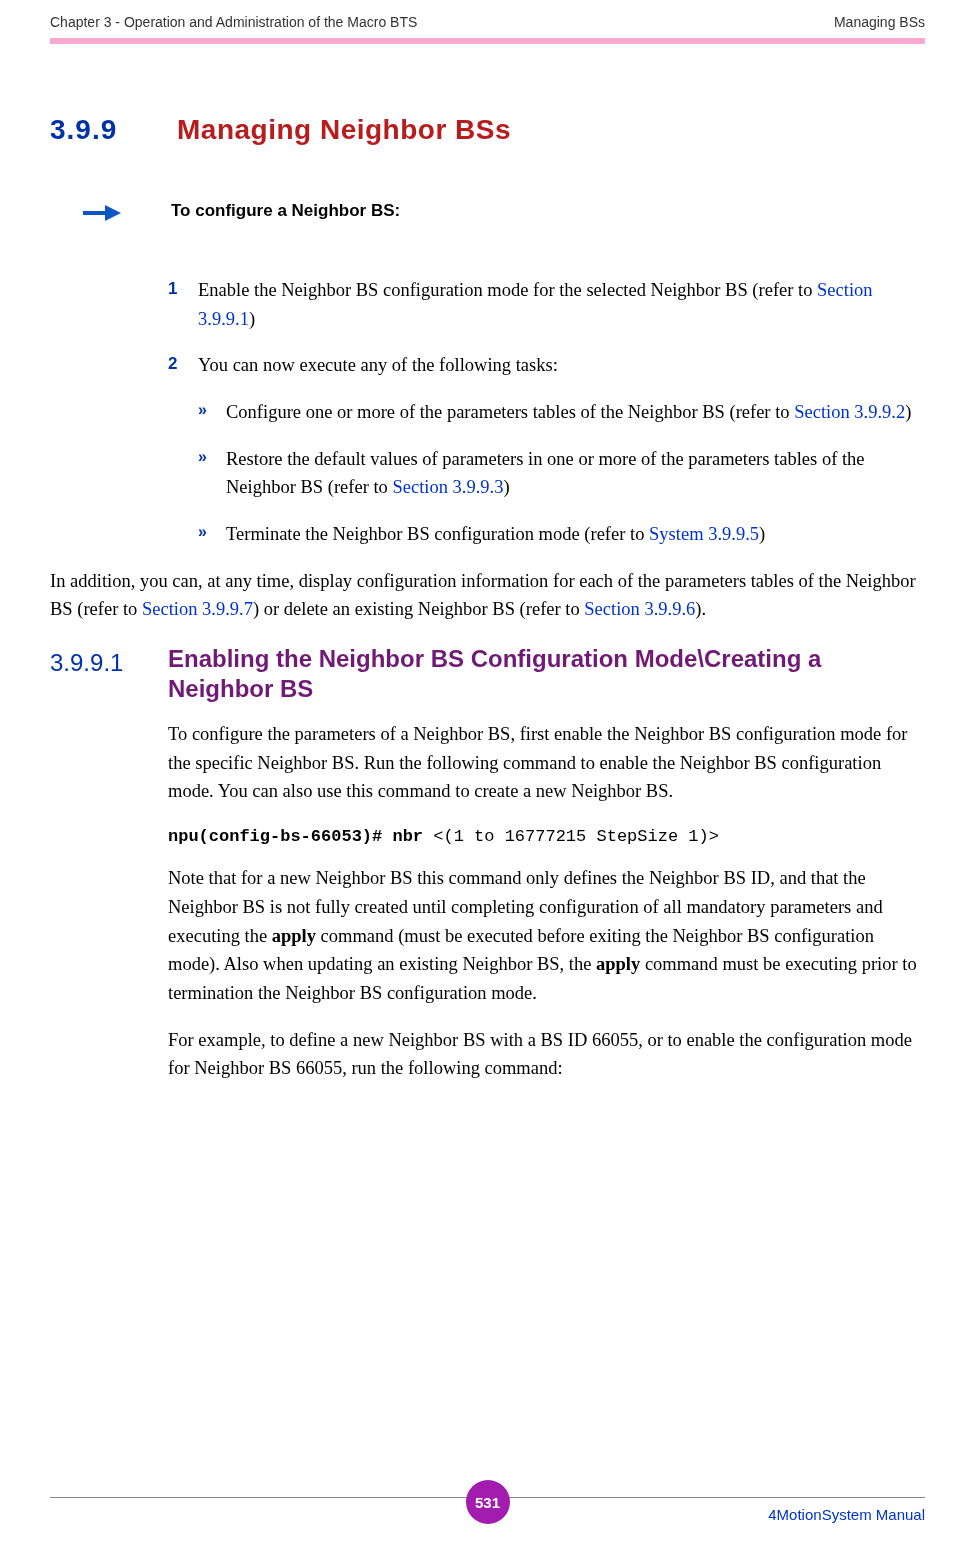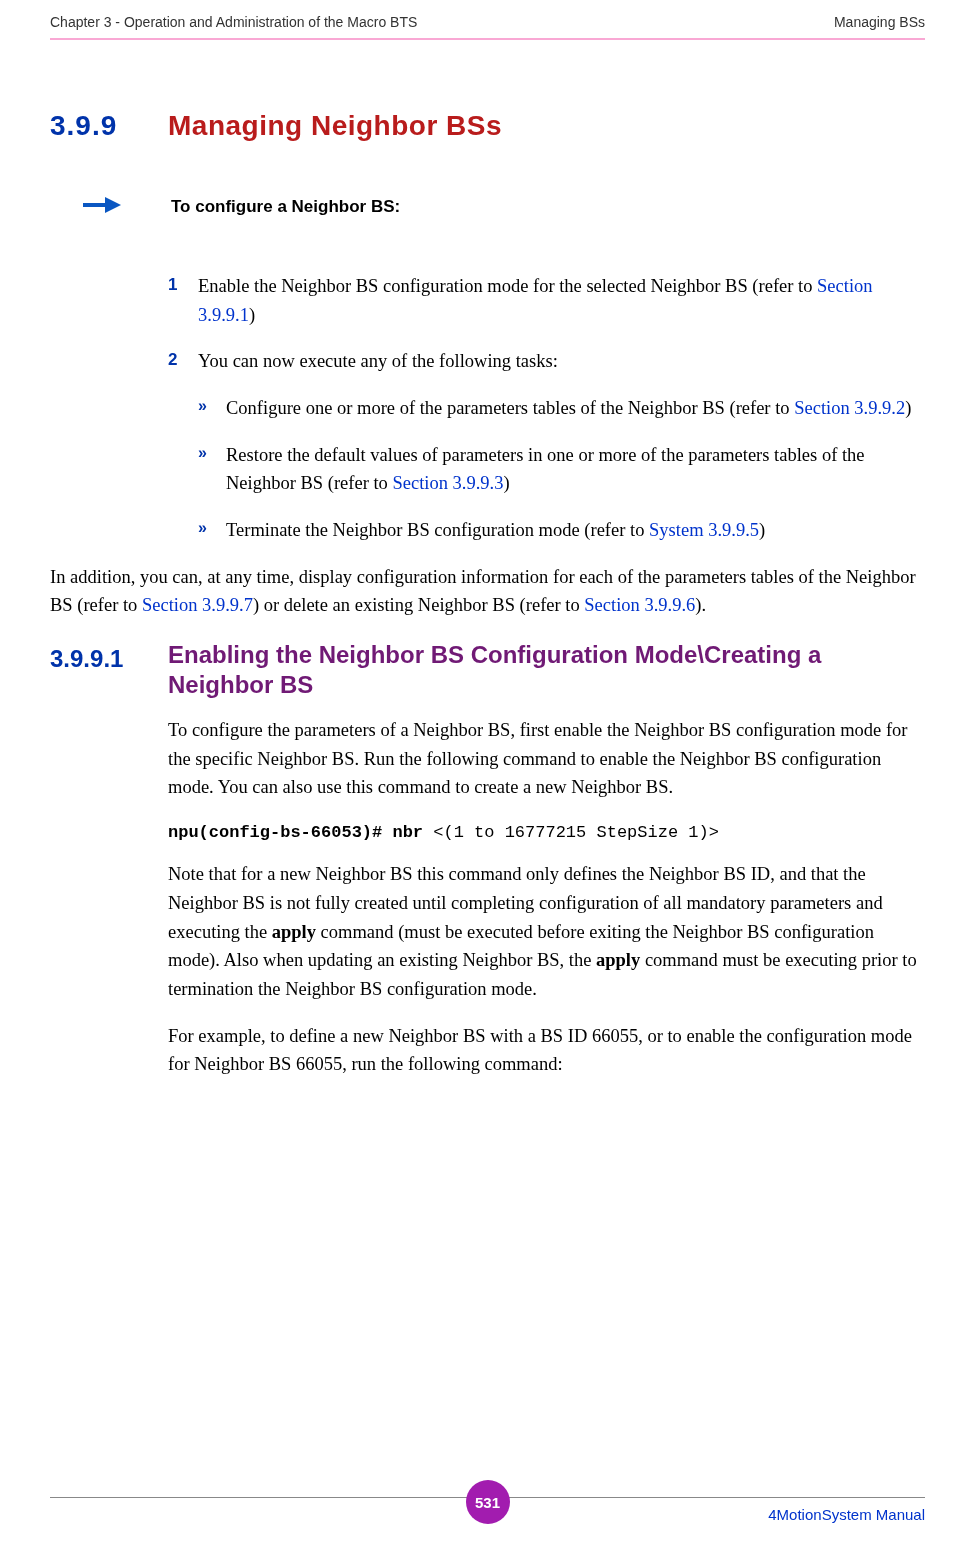--- a/index.html
+++ b/index.html
@@ -13,46 +13,47 @@
       padding: 0 50px;
     }
     .header {
       display: flex;
       justify-content: space-between;
       font-family: Arial, Helvetica, sans-serif;
       font-size: 14px;
       color: #333;
       padding-top: 14px;
       padding-bottom: 8px;
-      border-bottom: 2px solid #f9a8d4;
+      border-bottom: 6px solid #f9a8d4;
     }
     .section-heading {
       margin-top: 70px;
       display: flex;
       align-items: center;
+      gap: 9px;
     }
     .section-number {
       font-family: Arial, Helvetica, sans-serif;
       font-size: 28px;
       font-weight: bold;
       color: #0033aa;
       letter-spacing: 1px;
       width: 118px;
       flex-shrink: 0;
     }
     .section-title {
       font-family: Arial, Helvetica, sans-serif;
       font-size: 28px;
       font-weight: bold;
       color: #b91c1c;
       letter-spacing: 0.5px;
     }
     .to-configure {
       display: flex;
-      align-items: flex-start;
+      align-items: flex-end;
       margin-top: 55px;
       margin-left: 33px;
     }
     .arrow-icon {
       width: 40px;
       flex-shrink: 0;
     }
     .arrow-icon svg { display: block; }
     .to-configure-text {
       font-family: Arial, Helvetica, sans-serif;
@@ -104,21 +105,21 @@
     }
     .subsection {
       display: flex;
       align-items: flex-start;
       margin-top: 20px;
       margin-left: -118px;
     }
     .subsection-num {
       font-family: Arial, Helvetica, sans-serif;
       font-size: 24px;
-      font-weight: bold;
+      font-weight: normal;
       color: #0033aa;
       width: 118px;
       flex-shrink: 0;
     }
     .subsection-title {
       font-family: Arial, Helvetica, sans-serif;
       font-size: 24px;
       font-weight: bold;
       color: #701a75;
       line-height: 1.25;

